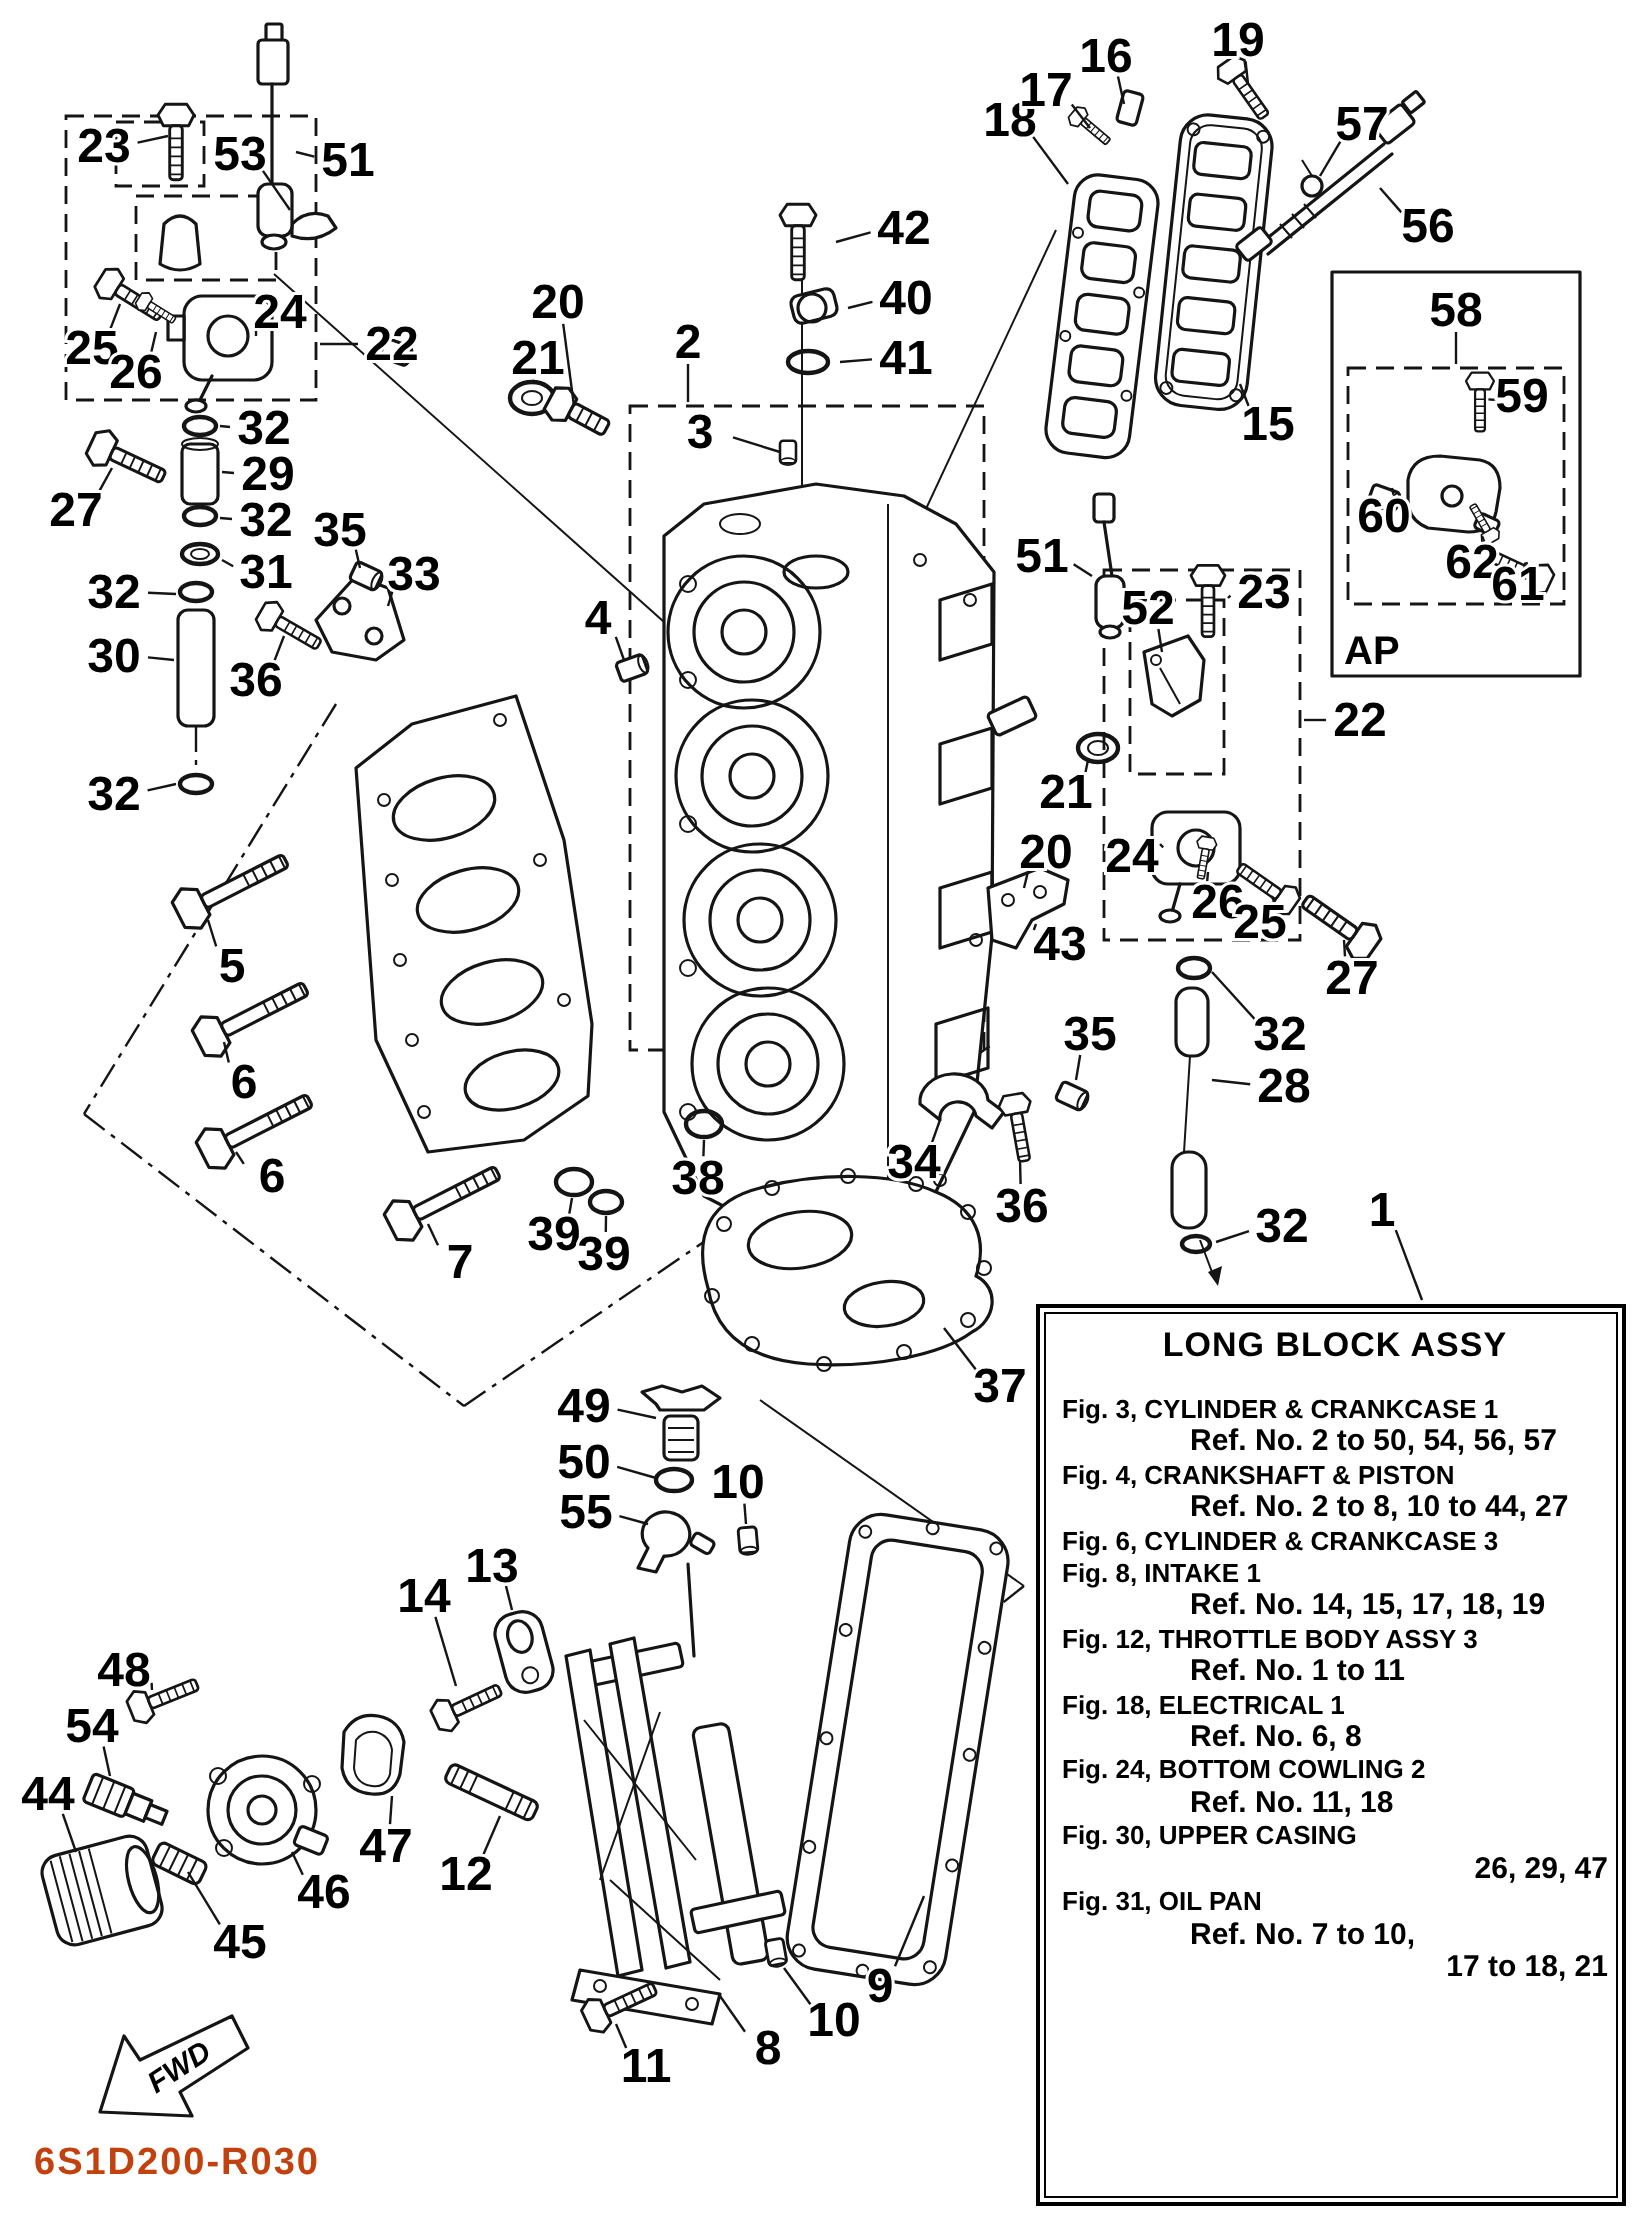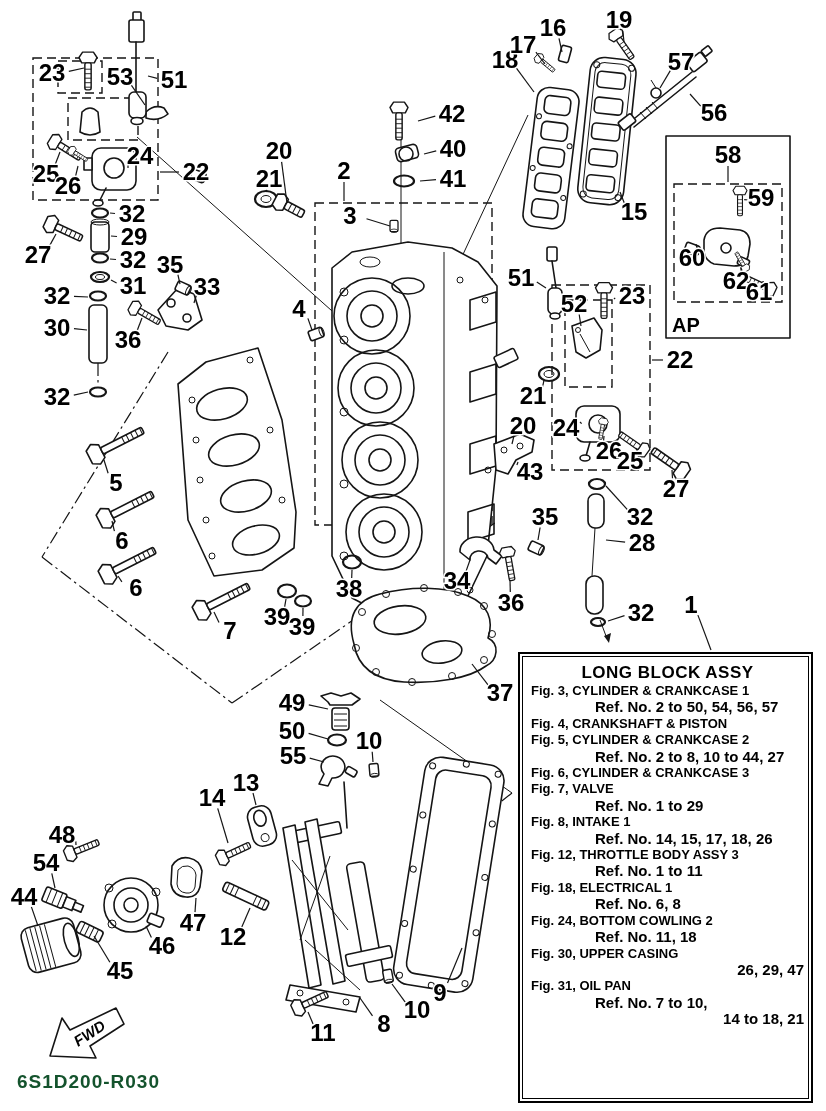--- a/index.html
+++ b/index.html
@@ -22,27 +22,27 @@
   .fwd-text { font:italic bold 15px "Liberation Sans",sans-serif; fill:#000; }
   
   .info-box {
     position:absolute; left:518px; top:652px; width:295px; height:451px;
     border:2px solid #000; background:#fff; box-sizing:border-box; padding:2px;
   }
   .info-box-inner {
     border:1.5px solid #000; width:100%; height:100%; box-sizing:border-box;
     padding:3px 4px 0 8px; color:#000; font-weight:bold; overflow:hidden;
   }
-  .info-title { text-align:center; font-size:17px; letter-spacing:.5px; margin:3px 0 0 0; }
+  .info-title { text-align:center; font-size:17px; letter-spacing:.5px; margin:3px 0 14px 0; }
   .fig-line { font-size:13px; line-height:16.4px; white-space:nowrap; }
   .ref-line { font-size:15px; line-height:16.4px; white-space:nowrap; padding-left:64px; }
   .ref-cont { padding-left:104px;text-align:right; }
   .drawing-code {
     position:absolute; left:17px; top:1071px; font-size:19px; font-weight:bold;
-    letter-spacing:1px; color:#14532d;
+    letter-spacing:1px; color:#c2410c;
   }
 </style>
 </head>
 <body>
 
 <div class="page">
 
   <svg class="diagram" width="826" height="1111" viewBox="0 0 826 1111">
 
     <defs>
@@ -596,53 +596,48 @@
       <div class="info-title">LONG BLOCK ASSY</div>
       <div id="info-entries">
           <div class="fig-entry">
             <div class="fig-line">Fig. 3, CYLINDER &amp; CRANKCASE 1</div>
             <div class="ref-line">Ref. No. 2 to 50, 54, 56, 57</div>
           </div>
           <div class="fig-entry">
             <div class="fig-line">Fig. 4, CRANKSHAFT &amp; PISTON</div>
           </div>
           <div class="fig-entry">
-            <div class="fig-line">Fig. 5, CYLINDER &amp; CRANKCASE 2</div>
             <div class="ref-line">Ref. No. 2 to 8, 10 to 44, 27</div>
           </div>
           <div class="fig-entry">
             <div class="fig-line">Fig. 6, CYLINDER &amp; CRANKCASE 3</div>
           </div>
           <div class="fig-entry">
-            <div class="fig-line">Fig. 7, VALVE</div>
-            <div class="ref-line">Ref. No. 1 to 29</div>
-          </div>
-          <div class="fig-entry">
             <div class="fig-line">Fig. 8, INTAKE 1</div>
-            <div class="ref-line">Ref. No. 14, 15, 17, 18, 26</div>
+            <div class="ref-line">Ref. No. 14, 15, 17, 18, 19</div>
           </div>
           <div class="fig-entry">
             <div class="fig-line">Fig. 12, THROTTLE BODY ASSY 3</div>
             <div class="ref-line">Ref. No. 1 to 11</div>
           </div>
           <div class="fig-entry">
             <div class="fig-line">Fig. 18, ELECTRICAL 1</div>
             <div class="ref-line">Ref. No. 6, 8</div>
           </div>
           <div class="fig-entry">
             <div class="fig-line">Fig. 24, BOTTOM COWLING 2</div>
             <div class="ref-line">Ref. No. 11, 18</div>
           </div>
           <div class="fig-entry">
             <div class="fig-line">Fig. 30, UPPER CASING</div>
             <div class="ref-line ref-cont">26, 29, 47</div>
           </div>
           <div class="fig-entry">
             <div class="fig-line">Fig. 31, OIL PAN</div>
             <div class="ref-line">Ref. No. 7 to 10,</div>
-            <div class="ref-line ref-cont">14 to 18, 21</div>
+            <div class="ref-line ref-cont">17 to 18, 21</div>
           </div>
         </div>
     </div>
   </div>
 
   <div class="drawing-code">6S1D200-R030</div>
 </div>
 
 </body></html>

